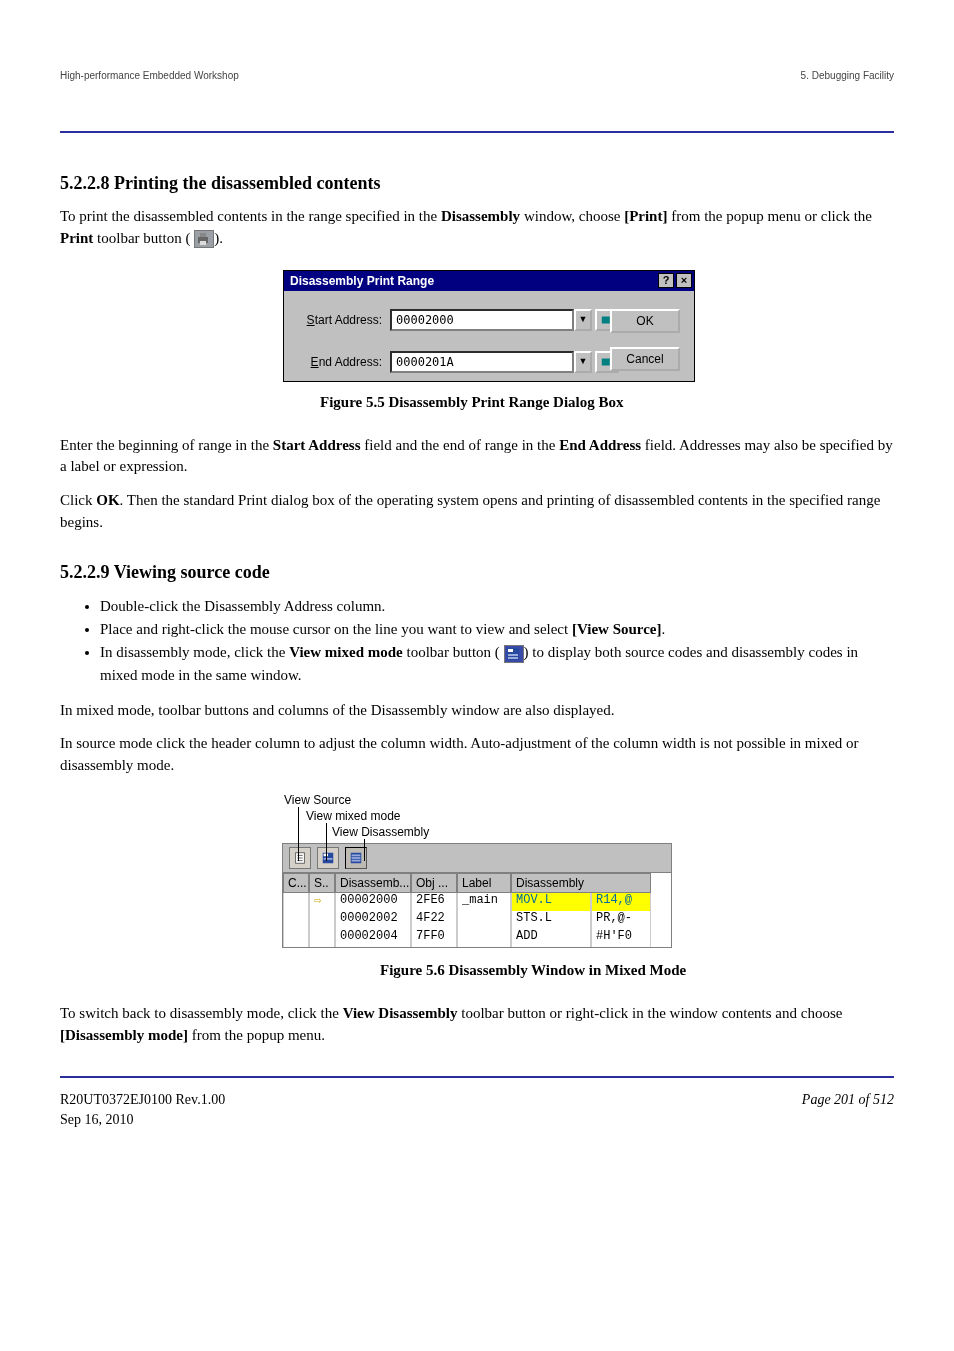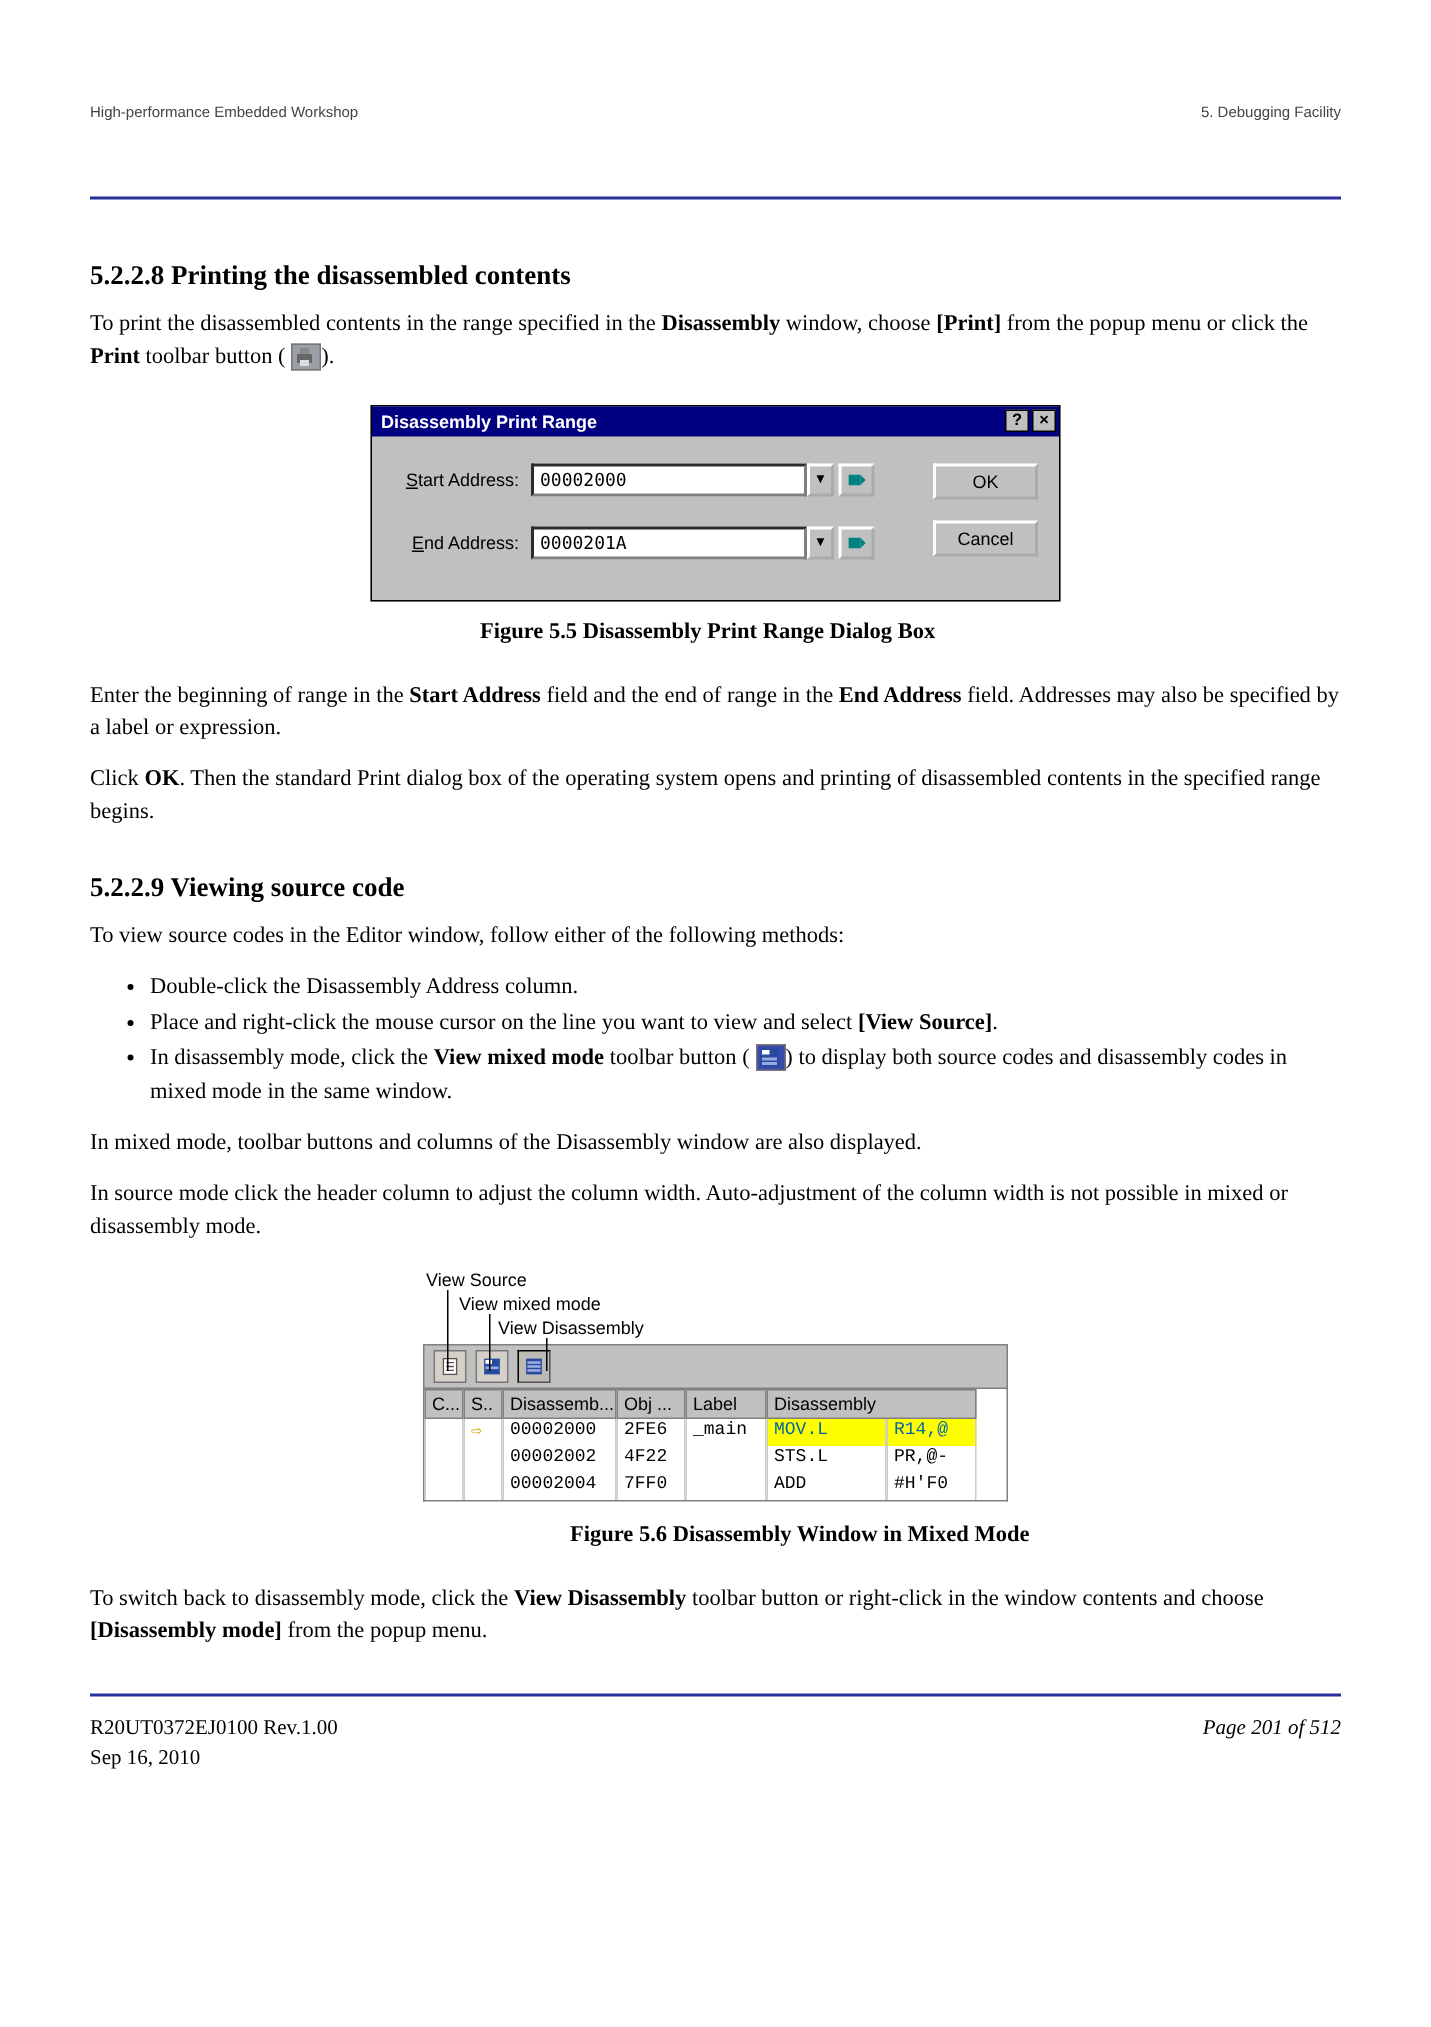--- a/index.html
+++ b/index.html
@@ -25,34 +25,34 @@
     background: #9aa0a6; border: 1px solid #777;
   }
   ul { margin: 8px 0 8px 40px; padding: 0; }
   li { font-size: 15px; line-height: 1.55; font-family: "Times New Roman", serif; }
   .fig-cap { font-family: "Times New Roman", serif; font-size: 15px; font-weight: bold; text-align: left; margin: 12px 0 24px 260px; }
   .fig-cap2 { font-family: "Times New Roman", serif; font-size: 15px; font-weight: bold; margin: 14px 0 24px 320px; }
 
   
   .dlg-wrap { margin: 20px auto 8px; width: 460px; }
   .dlg {
-    width: 460px; border: 1px solid #000; background: #c0c0c0;
-    font-family: "MS Sans Serif", Tahoma, sans-serif; font-size: 12px;
+    width: 412px; border: 1px solid #000; background: #c0c0c0;
+    font-family: "MS Sans Serif", Tahoma, sans-serif; font-size: 12px; margin-left: 36px;
   }
   .dlg-titlebar {
     background: #000080; color: #fff; display: flex; align-items: center;
     height: 20px; padding: 0 2px 0 6px; font-weight: bold;
   }
   .dlg-titlebar .spacer { flex: 1; }
   .dlg-btn {
     width: 16px; height: 15px; background: #c0c0c0; border: 1px solid #000;
     margin-left: 2px; color: #000; font-size: 11px; line-height: 13px; text-align: center;
     font-weight: bold;
   }
-  .dlg-body { padding: 18px 14px 27px; position: relative; }
+  .dlg-body { padding: 18px 14px 8px; position: relative; }
   .dlg-row { display: flex; align-items: center; margin-bottom: 20px; }
   .dlg-label { width: 84px; text-align: right; margin-right: 8px; }
   .dlg-input-wrap {
     display: inline-flex; align-items: stretch; height: 22px;
   }
   .dlg-input {
     width: 184px; border: 2px inset #808080; background: #fff;
     font-family: monospace; font-size: 12px; padding: 2px 4px; height: 22px;
   }
   .dlg-dd { width: 18px; border: 2px outset #fff; background: #c0c0c0; text-align:center; font-size:9px; line-height:16px; }
@@ -164,21 +164,20 @@
   <div class="fig-cap">Figure 5.5  Disassembly Print Range Dialog Box</div>
 
   <p>
     <span>Enter the beginning of range in the </span><span class="code">Start Address</span><span> field and the end of range in the </span><span class="code">End Address</span><span> field. Addresses may also be specified by a label or expression.</span>
   </p>
   <p>
     <span>Click </span><span class="code">OK</span><span>. Then the standard Print dialog box of the operating system opens and printing of disassembled contents in the specified range begins.</span>
   </p>
 
   <h3>5.2.2.9 Viewing source code</h3>
-  <p>To view source codes in the Editor window, follow either of the following methods:</p>
   <ul>
     <li>Double-click the Disassembly Address column.</li>
     <li><span>Place and right-click the mouse cursor on the line you want to view and select </span><span class="code">[View Source]</span><span>.</span></li>
     <li>
       <span>In disassembly mode, click the </span><span class="code">View mixed mode</span><span> toolbar button (</span>
       <span class="inline-icon" style="background:#3a4aa8;">
         <svg viewBox="0 0 16 16" width="16" height="16">
             <rect x="2" y="2" width="12" height="12" fill="#274aa0"></rect>
             <rect x="3" y="3" width="5" height="3" fill="#fff"></rect>
             <rect x="3" y="8" width="10" height="2" fill="#9ad"></rect>

